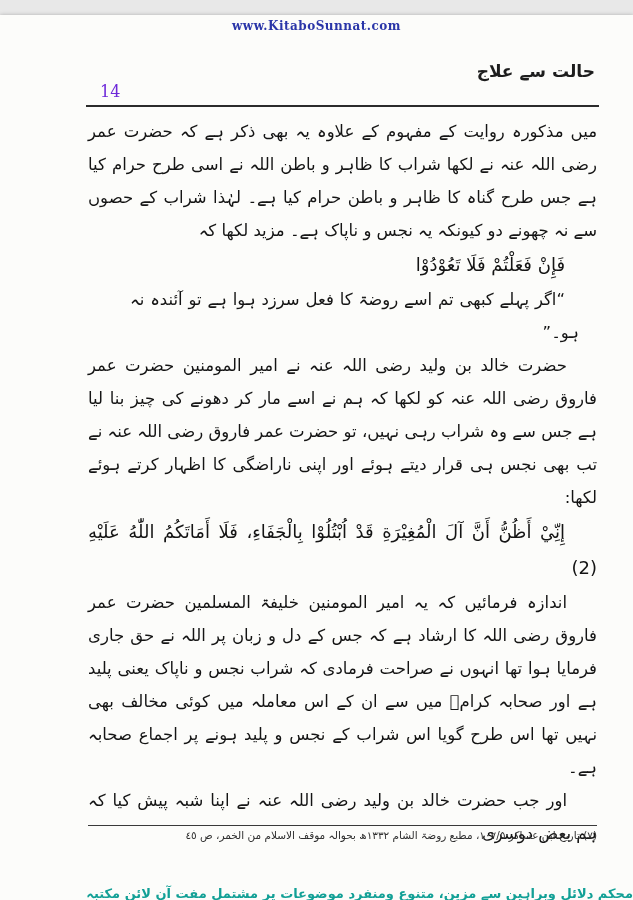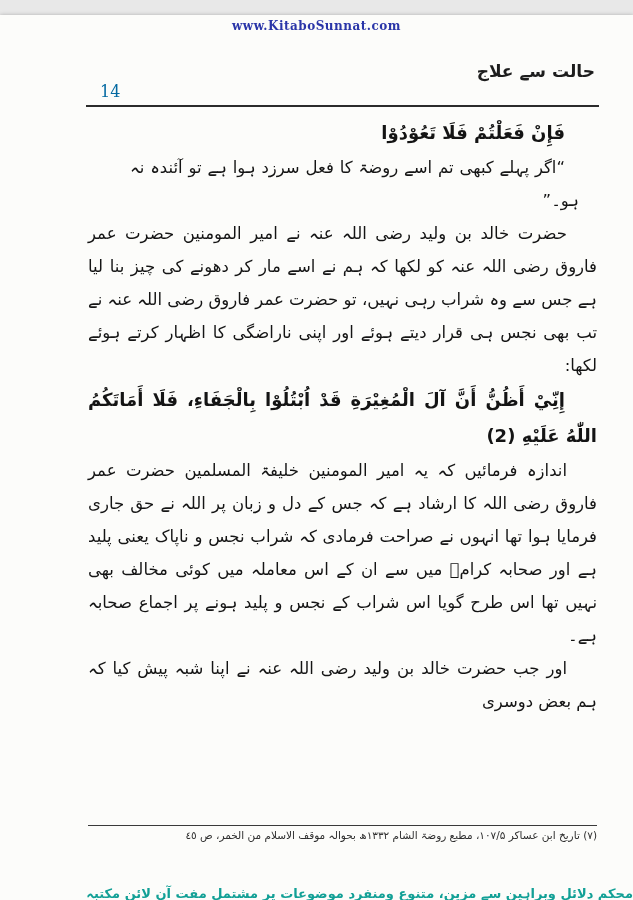--- a/index.html
+++ b/index.html
@@ -24,21 +24,21 @@
     color:#2a35a8;
   }
   
   .header{
     position:absolute;top:46px;left:88px;right:36px;height:42px;
   }
   .page-number{
     position:absolute;left:12px;bottom:2px;
     font-size:16px;
     font-family:"DejaVu Serif", serif;
-    color:#0369a1;
+    color:#6d28d9;
   }
   .book-title{
     position:absolute;right:2px;top:0;
     direction:rtl;
     font-size:17px;
     font-weight:bold;
     color:#1d1d1d;
   }
   .header-rule{
     position:absolute;top:90px;left:86px;right:34px;
@@ -49,21 +49,21 @@
     position:absolute;top:100px;left:88px;right:36px;
     direction:rtl;
     text-align:justify;
     font-size:16.5px;
     line-height:33px;
     color:#141414;
   }
   .b-paragraph{}
   .b-paragraph-indent{text-indent:30px;}
   .b-arabic{
-    font-weight:bold;
+    font-weight:normal;
     font-size:18px;
     text-indent:32px;
     line-height:36px;
   }
   .b-translation{
     text-indent:14px;
     margin:0 18px 0 42px;
   }
   
   .footnote-area{
@@ -96,20 +96,21 @@
   <div class="watermark">www.KitaboSunnat.com</div>
 
   <div class="header">
     <span class="page-number">14</span>
     <span class="book-title">حالت سے علاج</span>
   </div>
 
   <div class="header-rule"></div>
 
   <div class="content">
+    <div class="b-paragraph">میں مذکورہ روایت کے مفہوم کے علاوہ یہ بھی ذکر ہے کہ حضرت عمر رضی اللہ عنہ نے لکھا شراب کا ظاہر و باطن اللہ نے اسی طرح حرام کیا ہے جس طرح گناہ کا ظاہر و باطن حرام کیا ہے۔ لہٰذا شراب کے حصوں سے نہ چھونے دو کیونکہ یہ نجس و ناپاک ہے۔ مزید لکھا کہ</div>
     <div class="b-arabic">فَإِنْ فَعَلْتُمْ فَلَا تَعُوْدُوْا</div>
     <div class="b-translation">“اگر پہلے کبھی تم اسے روضۃ کا فعل سرزد ہوا ہے تو آئندہ نہ ہو۔”</div>
     <div class="b-paragraph-indent">حضرت خالد بن ولید رضی اللہ عنہ نے امیر المومنین حضرت عمر فاروق رضی اللہ عنہ کو لکھا کہ ہم نے اسے مار کر دھونے کی چیز بنا لیا ہے جس سے وہ شراب رہی نہیں، تو حضرت عمر فاروق رضی اللہ عنہ نے تب بھی نجس ہی قرار دیتے ہوئے اور اپنی ناراضگی کا اظہار کرتے ہوئے لکھا:</div>
     <div class="b-arabic">إِنِّيْ أَظُنُّ أَنَّ آلَ الْمُغِيْرَةِ قَدْ اُبْتُلُوْا بِالْجَفَاءِ، فَلَا أَمَاتَكُمُ اللّٰهُ عَلَيْهِ (2)</div>
     <div class="b-paragraph-indent">اندازہ فرمائیں کہ یہ امیر المومنین خلیفۃ المسلمین حضرت عمر فاروق رضی اللہ کا ارشاد ہے کہ جس کے دل و زبان پر اللہ نے حق جاری فرمایا ہوا تھا انہوں نے صراحت فرمادی کہ شراب نجس و ناپاک یعنی پلید ہے اور صحابہ کرامؓ میں سے ان کے اس معاملہ میں کوئی مخالف بھی نہیں تھا اس طرح گویا اس شراب کے نجس و پلید ہونے پر اجماع صحابہ ہے۔</div>
     <div class="b-paragraph-indent">اور جب حضرت خالد بن ولید رضی اللہ عنہ نے اپنا شبہ پیش کیا کہ ہم بعض دوسری</div>
   </div>
 
   <div class="footnote-area">
     <div class="footnote-text">(۷) تاریخ ابن عساکر ۱۰۷/۵، مطبع روضۃ الشام ۱۳۳۲ھ بحوالہ موقف الاسلام من الخمر، ص ٤٥</div>

